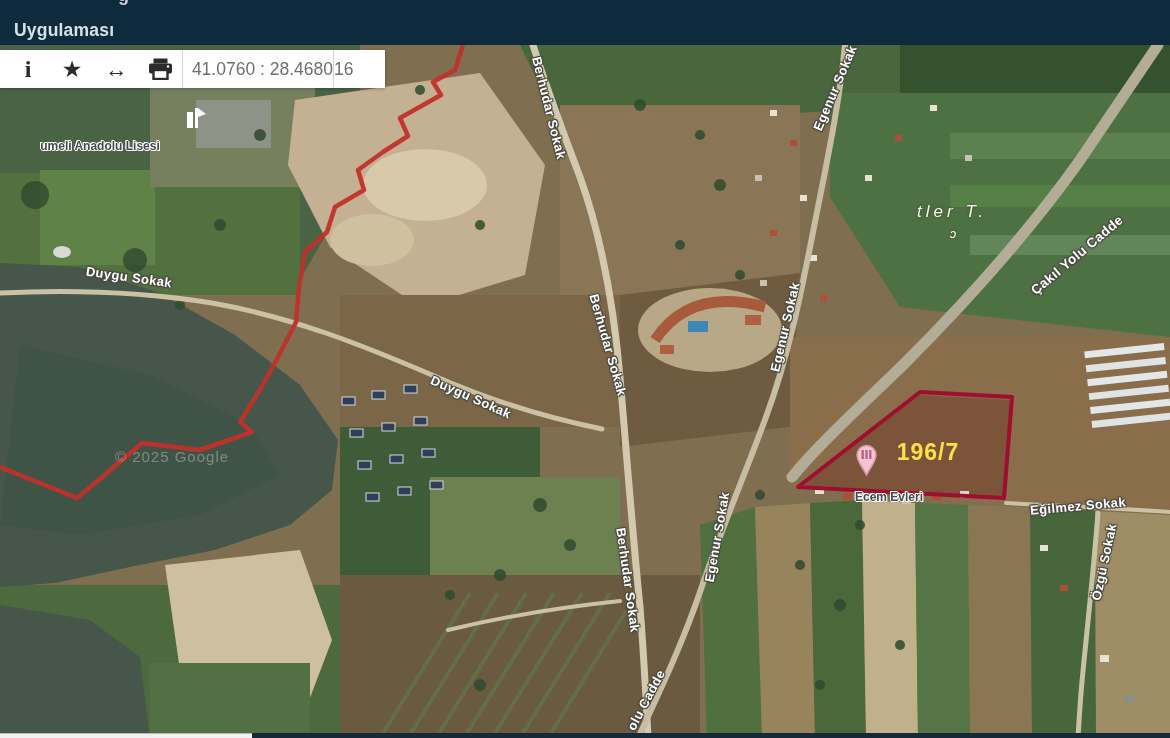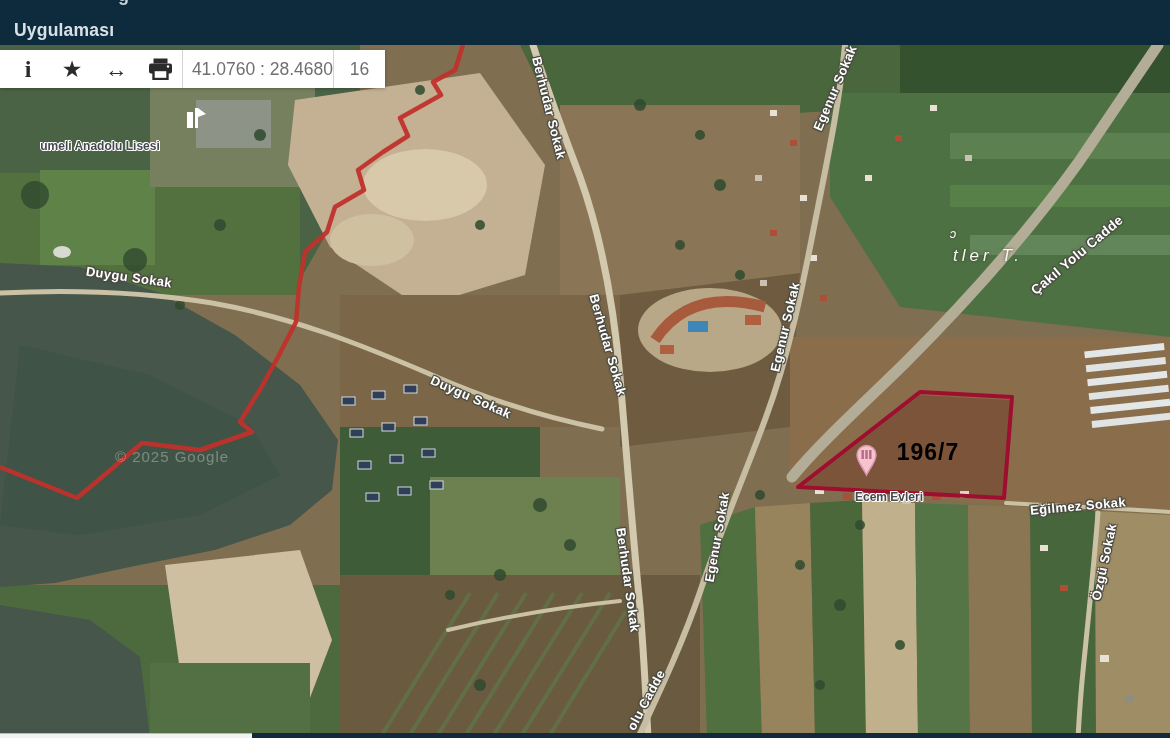--- a/index.html
+++ b/index.html
@@ -14,34 +14,34 @@
   
   .toolbar { position:absolute; left:0; top:50px; width:385px; height:38px; background:#ffffff; display:flex; align-items:center; z-index:40; box-shadow:0 1px 3px rgba(0,0,0,.25); }
   .tb { width:44px; height:38px; border:none; background:transparent; display:flex; align-items:center; justify-content:center; cursor:pointer; }
   .tb:first-of-type { margin-left:6px; }
   .ico { color:#2b2b2b; line-height:1; }
   .ico-info { font-family:"Liberation Serif",serif; font-weight:700; font-size:24px; }
   .ico-star { font-size:23px; }
   .ico-arrow { font-size:23px; font-weight:700; }
   .sep { width:1px; height:38px; background:#d4d4d4; }
   .coords { width:150px; text-align:right; font-size:17.5px; color:#6f6f6f; }
-  .zoomv { flex:1; text-align:center; font-size:17.5px; color:#6f6f6f; }
+  .zoomv { flex:1; font-size:17.5px; color:#6f6f6f; }
 
   
   .map { position:absolute; top:45px; left:0; width:1170px; height:693px; z-index:1; }
 
   
   .lbl { position:absolute; white-space:nowrap; z-index:20; }
   .road { color:#fff; font-weight:700; font-size:13px; letter-spacing:.4px;
           text-shadow:-1px -1px 0 #4a4a42,1px -1px 0 #4a4a42,-1px 1px 0 #4a4a42,1px 1px 0 #4a4a42,0 0 3px #3e3e38; }
   .poi { color:#45484d; font-weight:700; font-size:12px;
          text-shadow:-1px 0 #fff,1px 0 #fff,0 -1px #fff,0 1px #fff,1px 1px #fff,-1px -1px #fff; }
   .area { color:#fbf8ee; font-style:italic; font-size:17px; letter-spacing:4px;
           text-shadow:0 0 3px rgba(40,45,40,.8); }
-  .parcel-no { color:#000000; font-weight:800; font-size:23px; letter-spacing:1px; }
+  .parcel-no { color:#fde047; font-weight:800; font-size:23px; letter-spacing:1px; }
   .wm { color:rgba(222,230,222,.38); font-size:15px; letter-spacing:1px;margin-left:20px; }
 
   
   .footer-light { position:absolute; left:0; top:733px; width:252px; height:5px; background:#f2f2f2; border-top:1px solid #b9b9b9; z-index:35; }
   .footer-dark { position:absolute; left:252px; top:733px; width:918px; height:5px; background:#14293a; z-index:35; }
 
   .pin { position:absolute; z-index:18; }
 </style>
 </head>
 <body>
@@ -262,21 +262,21 @@
 
   <div class="lbl road" style="left:549px; top:108px; transform:translate(-50%,-50%) rotate(76deg);">Berhudar Sokak</div>
   <div class="lbl road" style="left:608px; top:345px; transform:translate(-50%,-50%) rotate(74deg);">Berhudar Sokak</div>
   <div class="lbl road" style="left:628px; top:580px; transform:translate(-50%,-50%) rotate(82deg);">Berhudar Sokak</div>
 
   <div class="lbl road" style="left:835px; top:88px; transform:translate(-50%,-50%) rotate(-67deg);">Egenur Sokak</div>
   <div class="lbl road" style="left:785px; top:327px; transform:translate(-50%,-50%) rotate(-77deg);">Egenur Sokak</div>
   <div class="lbl road" style="left:717px; top:537px; transform:translate(-50%,-50%) rotate(-80deg);">Egenur Sokak</div>
 
   <div class="lbl road" style="left:1077px; top:255px; transform:translate(-50%,-50%) rotate(-40deg); font-size:13.5px;">Çakıl Yolu Cadde</div>
-  <div class="lbl area" style="left:988px; top:212px; transform:translate(-50%,-50%);margin-top:44px;">tler T.</div>
+  <div class="lbl area" style="left:952px; top:212px; transform:translate(-50%,-50%);">tler T.</div>
   <div class="lbl area" style="left:955px; top:233px; transform:translate(-50%,-50%); font-size:13px;">ɔ</div>
 
   <div class="lbl parcel-no" style="left:928px; top:452px; transform:translate(-50%,-50%);">196/7</div>
   <div class="lbl poi" style="left:867px; top:497px; transform:translate(-50%,-50%);padding-left:44px;">Ecem Evleri</div>
 
   <div class="lbl road" style="left:1078px; top:506px; transform:translate(-50%,-50%) rotate(-5deg);">Eğilmez Sokak</div>
   <div class="lbl road" style="left:1104px; top:562px; transform:translate(-50%,-50%) rotate(-78deg);">Özgü Sokak</div>
   <div class="lbl road" style="left:646px; top:700px; transform:translate(-50%,-50%) rotate(-62deg);">olu Cadde</div>
 
   <div class="lbl wm" style="left:152px; top:456px; transform:translate(-50%,-50%);">© 2025 Google</div>

